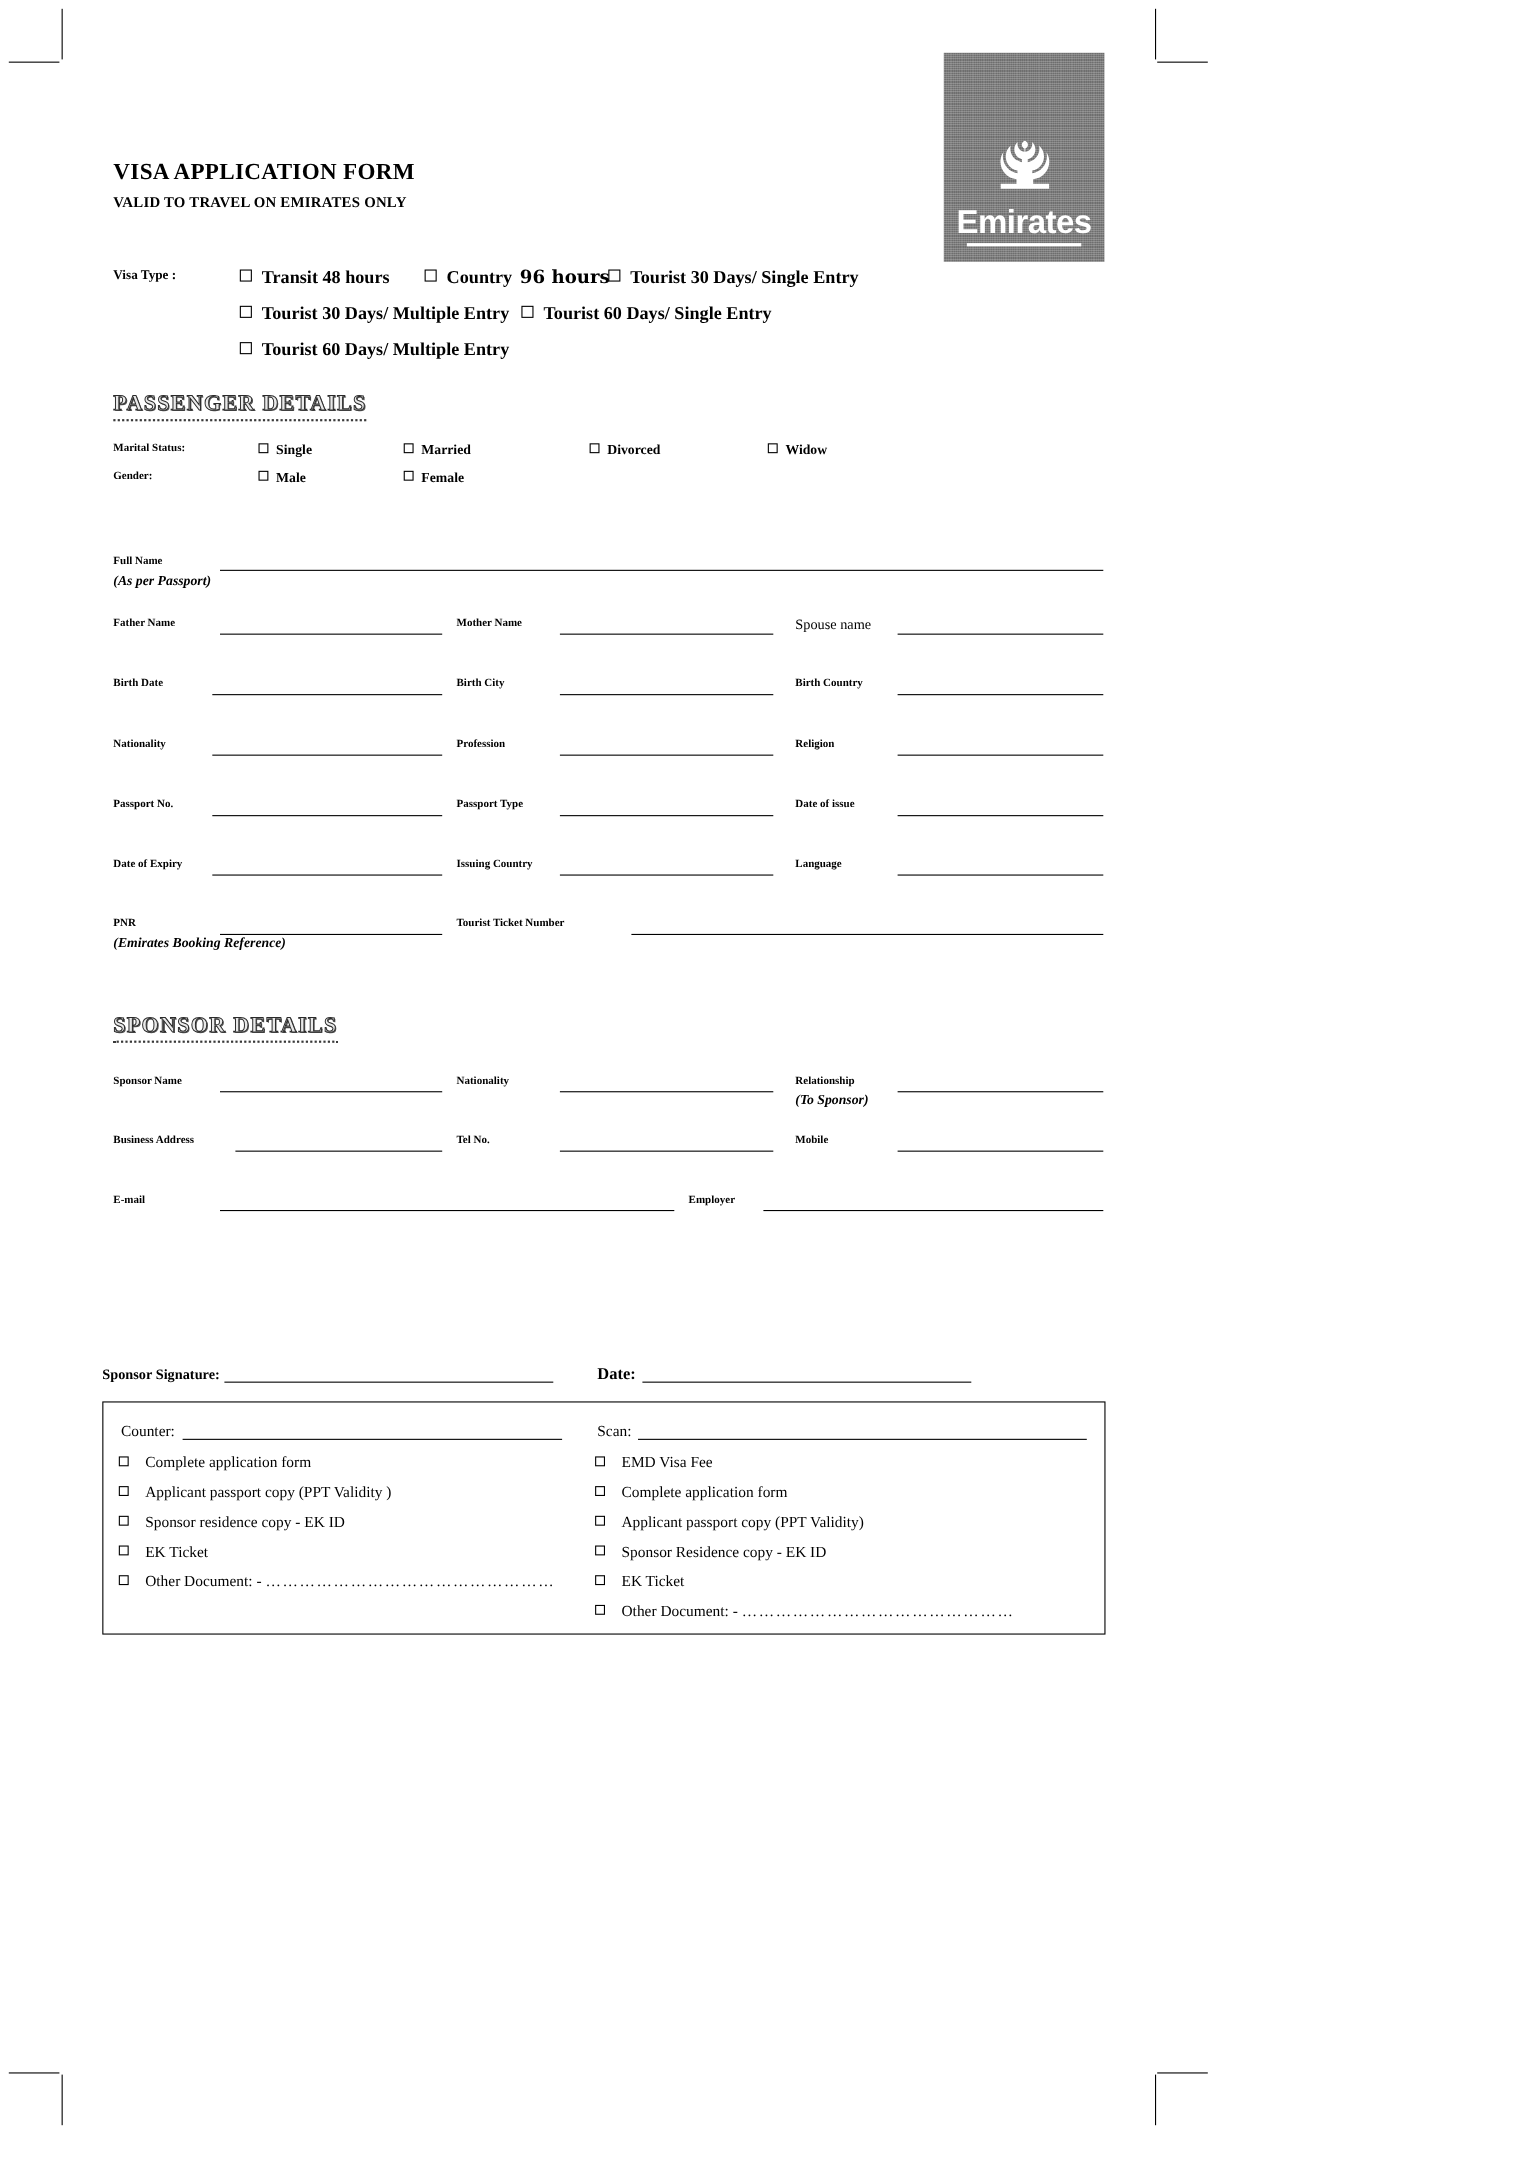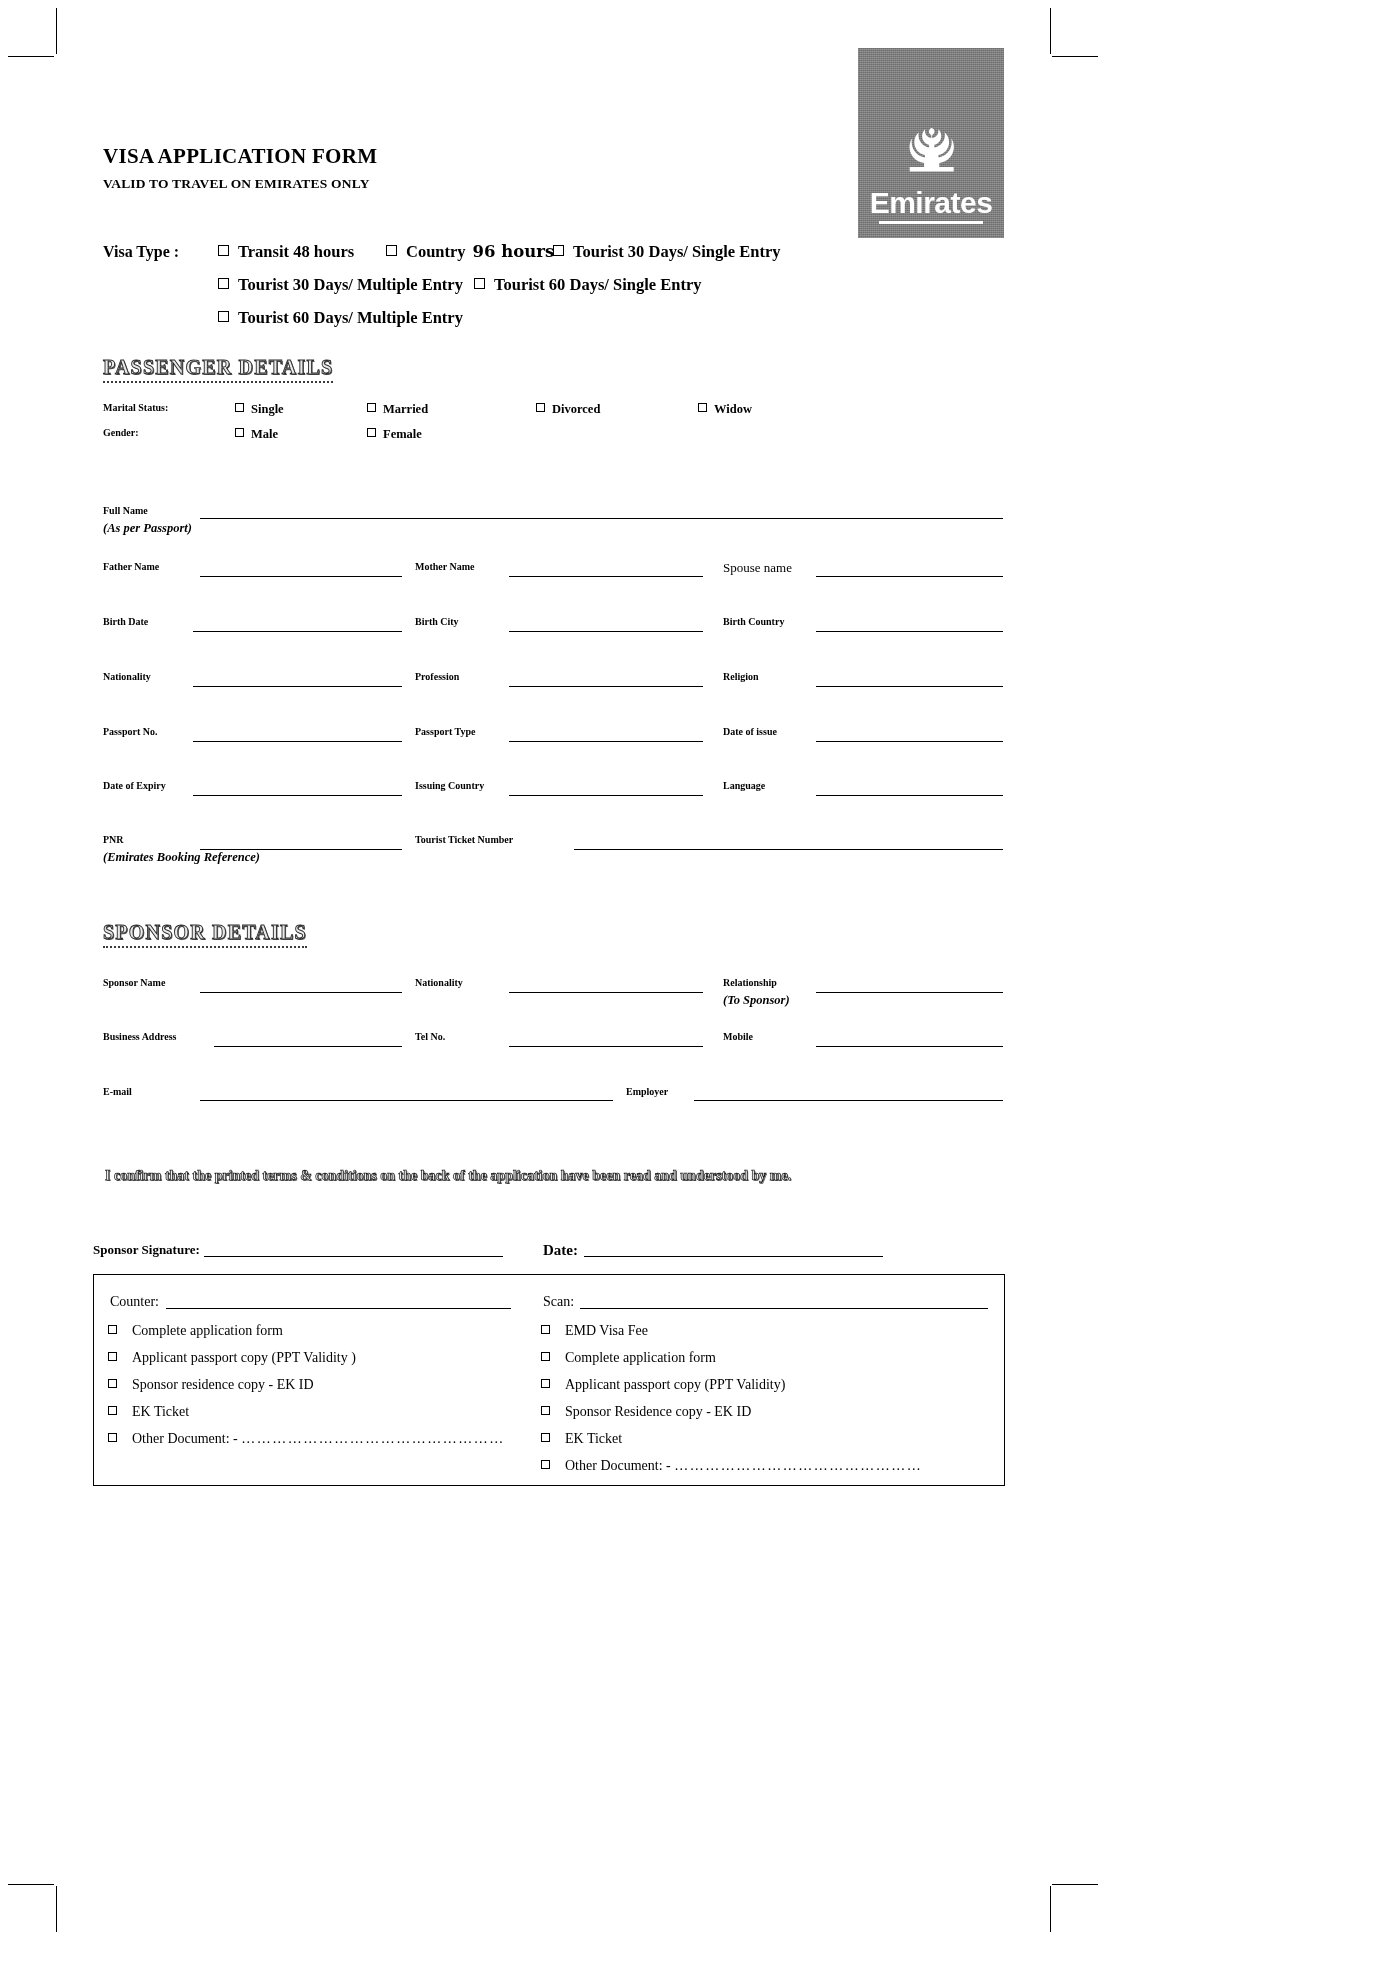--- a/index.html
+++ b/index.html
@@ -44,21 +44,21 @@
   .logo-rule{width:104px;height:3px;background:#fff;margin-top:3px;}
 
   
   .photo-box{
     position:absolute;border:1px solid #000;box-sizing:border-box;
     display:flex;align-items:center;justify-content:center;
   }
   .photo-box span{font-size:17px;}
 
   
-  .vt-label{font-size:16px;font-weight:bold;}
+  .vt-label{font-size:12px;font-weight:bold;}
   .vt-item{font-size:16.5px;font-weight:bold;white-space:nowrap;}
   .vt-item.alt{font-family:"DejaVu Serif",serif;}
   .cbx{
     display:inline-block;width:11px;height:11px;border:1.5px solid #000;
     box-sizing:border-box;margin-right:9px;vertical-align:1px;
   }
   .cbx.sm{width:9px;height:9px;border-width:1.3px;margin-right:7px;}
 
   
   .sect-head{
@@ -232,21 +232,20 @@
   <div class="abs lbl" style="left:415px;top:1031px;">Tel No.</div>
   <div class="rule" style="left:509px;top:1046px;width:194px;"></div>
   <div class="abs lbl" style="left:723px;top:1031px;">Mobile</div>
   <div class="rule" style="left:816px;top:1046px;width:187px;"></div>
 
   <div class="abs lbl" style="left:103px;top:1086px;text-align:right;">E-mail</div>
   <div class="rule" style="left:200px;top:1100px;width:413px;"></div>
   <div class="abs lbl" style="left:626px;top:1086px;">Employer</div>
   <div class="rule" style="left:694px;top:1100px;width:309px;"></div>
 
-  <div class="abs confirm" style="left:105px;top:1168px;">I confirm that the printed terms &amp; conditions on the back of the application have been read and understood by me.</div>
 
   <div class="abs lbl" style="left:93px;top:1242px;font-size:13px;">Sponsor  Signature:</div>
   <div class="rule" style="left:204px;top:1256px;width:299px;"></div>
   <div class="abs lbl" style="left:543px;top:1242px;font-size:15px;">Date:</div>
   <div class="rule" style="left:584px;top:1256px;width:299px;"></div>
 
   <div class="chk-box" style="left:93px;top:1274px;width:912px;height:212px;"></div>
 
   <div class="abs chk-head" style="left:110px;top:1294px;">Counter:</div>
   <div class="rule" style="left:166px;top:1308px;width:345px;"></div>

